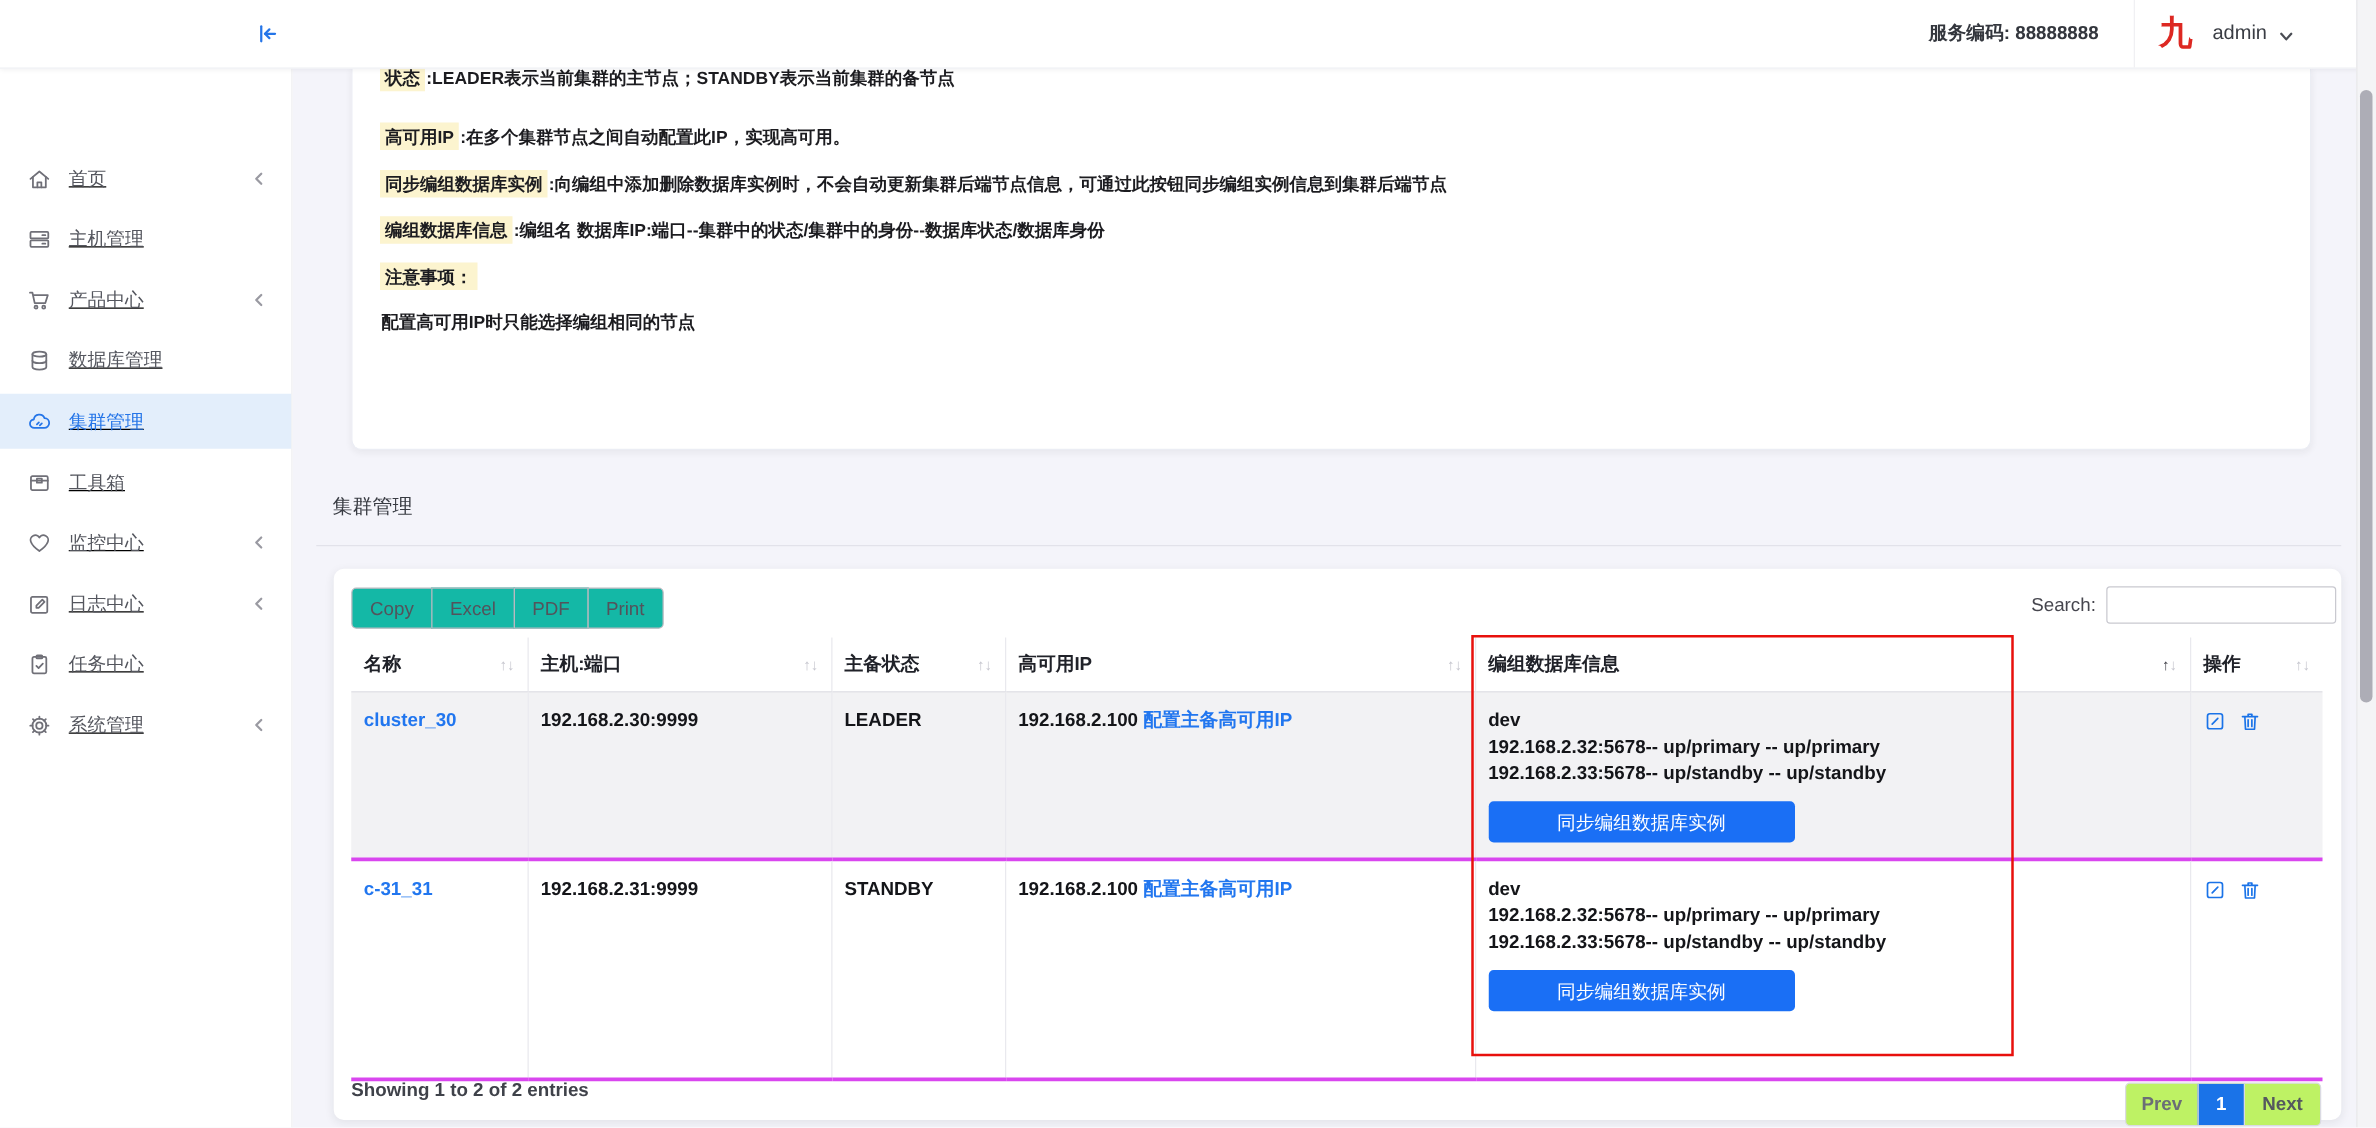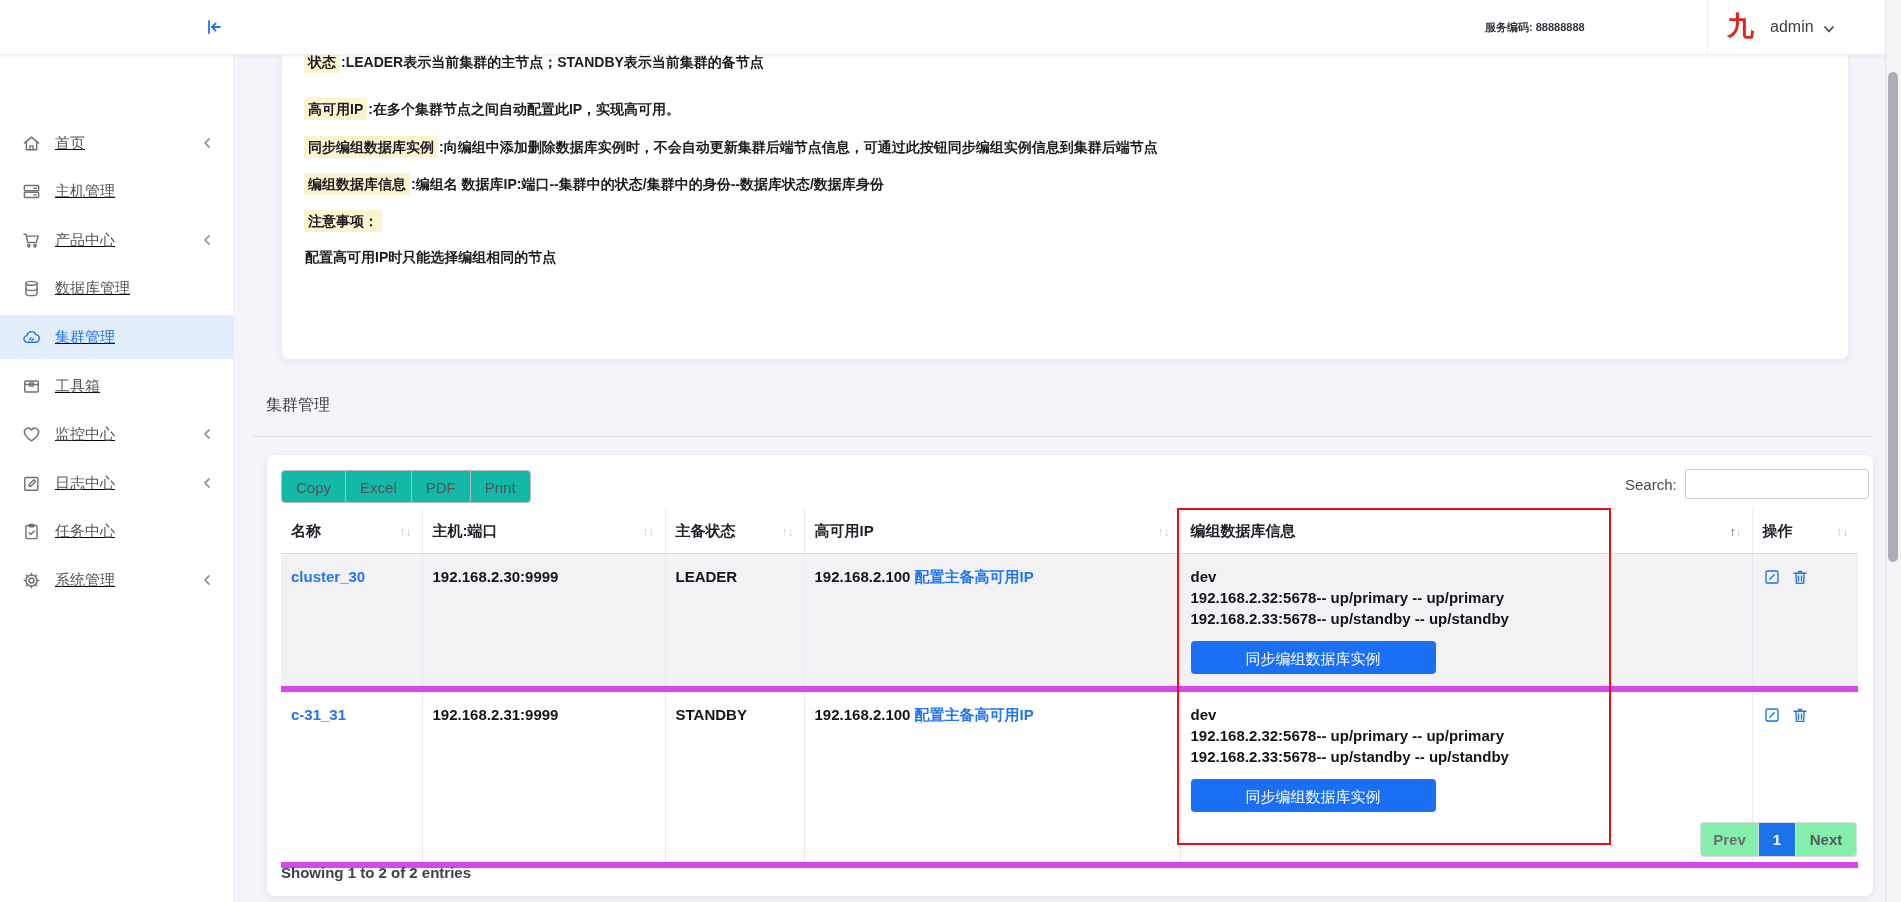--- a/index.html
+++ b/index.html
@@ -6,21 +6,21 @@
   body{width:1901px;height:902px;position:relative;overflow:hidden;background:#fff;
        font-family:"Liberation Sans","DejaVu Sans",sans-serif;}
   .abs{position:absolute;}
 
   
   .app-header{left:0;top:0;width:1901px;height:54px;background:#fff;
               border-bottom:1px solid #eef0f4;box-shadow:0 1px 4px rgba(0,21,41,.06);z-index:20;}
   .logo-sym{left:14px;top:6px;font-size:31px;font-weight:700;color:#dd2822;}
   .logo-txt{left:52px;top:13px;font-size:23px;color:#2f7bed;letter-spacing:.5px;}
   .collapse-ico{left:204px;top:17px;width:20px;height:20px;color:#2575e8;}
-  .svc-code{left:1485px;top:0;height:54px;line-height:54px;font-size:11px;font-weight:700;color:#33363d;}
+  .svc-code{left:1543px;top:0;height:54px;line-height:54px;font-size:15px;font-weight:700;color:#33363d;}
   .h-div{left:1707px;top:0;width:1px;height:54px;background:#f0f0f3;}
   .logo-sym-sm{left:1727px;top:8px;font-size:27px;font-weight:700;color:#dd2822;}
   .user-name{left:1770px;top:0;height:54px;line-height:54px;font-size:16px;color:#3a3d44;}
   .chev-dn{left:1822px;top:22px;width:14px;height:14px;color:#4a4d54;}
 
   
   .sidebar{left:0;top:54px;width:233px;height:848px;background:#fff;border-right:1px solid #f0f0f2;z-index:10;}
   .s-item{position:absolute;left:0;width:233px;height:44px;display:flex;align-items:center;cursor:pointer;text-decoration:underline;}
   .s-item:nth-of-type(1){top:67px}.s-item:nth-of-type(2){top:115px}
   .s-item:nth-of-type(3){top:164px}.s-item:nth-of-type(4){top:212px}
@@ -75,35 +75,35 @@
   table.grid{position:absolute;left:281px;top:510px;width:1577px;border-collapse:collapse;
              table-layout:fixed;z-index:6;}
   table.grid th{height:43px;font-size:15px;font-weight:700;color:#202229;text-align:left;
                 padding:0 10px;border-bottom:1px solid #dcdce2;cursor:pointer;}
   table.grid th+th, table.grid td+td{border-left:1px solid #e9e9ee;}
   .thc{display:flex;align-items:center;justify-content:space-between;}
   .sort{font-size:12px;color:#c7c7cf;white-space:nowrap;flex:0 0 auto;margin-left:4px;}
   .sort .up,.sort .dn{font-style:normal;}
   .sort .dark{color:#43434b;}
   table.grid td{vertical-align:top;padding:12px 10px;font-size:15px;font-weight:700;color:#141519;
-                line-height:21px;border-bottom:6px solid #d946ef;}
+                line-height:21px;border-bottom:3px solid #d946ef;}
   tr.row-odd td{background:#f2f2f4;}
   .cell-link{color:#2176ef;cursor:pointer;text-decoration:none;}
   .sync-btn{display:inline-block;margin-top:12px;width:245px;height:33px;line-height:33px;
             background:#1a6ff5;border:none;border-radius:4px;color:#fff;font-size:15px;
             text-align:center;cursor:pointer;font-weight:400;}
   .op-icons{display:flex;gap:10px;padding-top:2px;}
   .op-ic{width:18px;height:18px;color:#1a73e8;cursor:pointer;}
   .op-ic svg{width:100%;height:100%;display:block;}
 
   .red-box{left:1177px;top:508px;width:430px;height:333px;border:2px solid #e8100c;z-index:50;pointer-events:none;}
 
   .showing{left:281px;top:864px;font-size:15px;font-weight:700;color:#3f424a;z-index:6;}
-  .pager{left:1700px;top:822px;display:flex;border:1px solid #dadae2;border-radius:4px;
-         overflow:hidden;background:#86efac;z-index:6;}
+  .pager{left:1700px;top:866px;display:flex;border:1px solid #dadae2;border-radius:4px;
+         overflow:hidden;background:#bef264;z-index:6;}
   .pg{height:33px;line-height:33px;text-align:center;font-size:15px;font-weight:700;cursor:pointer;}
   .pg-prev{width:57px;color:#6b6e76;}
   .pg-num{width:36px;background:#1a73e8;color:#fff;border-left:1px solid #dadae2;border-right:1px solid #dadae2;}
   .pg-next{width:60px;color:#55585f;}
 
   svg{stroke:currentColor;fill:none;stroke-width:1.8;stroke-linecap:round;stroke-linejoin:round;}
 </style>
 </head>
 <body>
 

